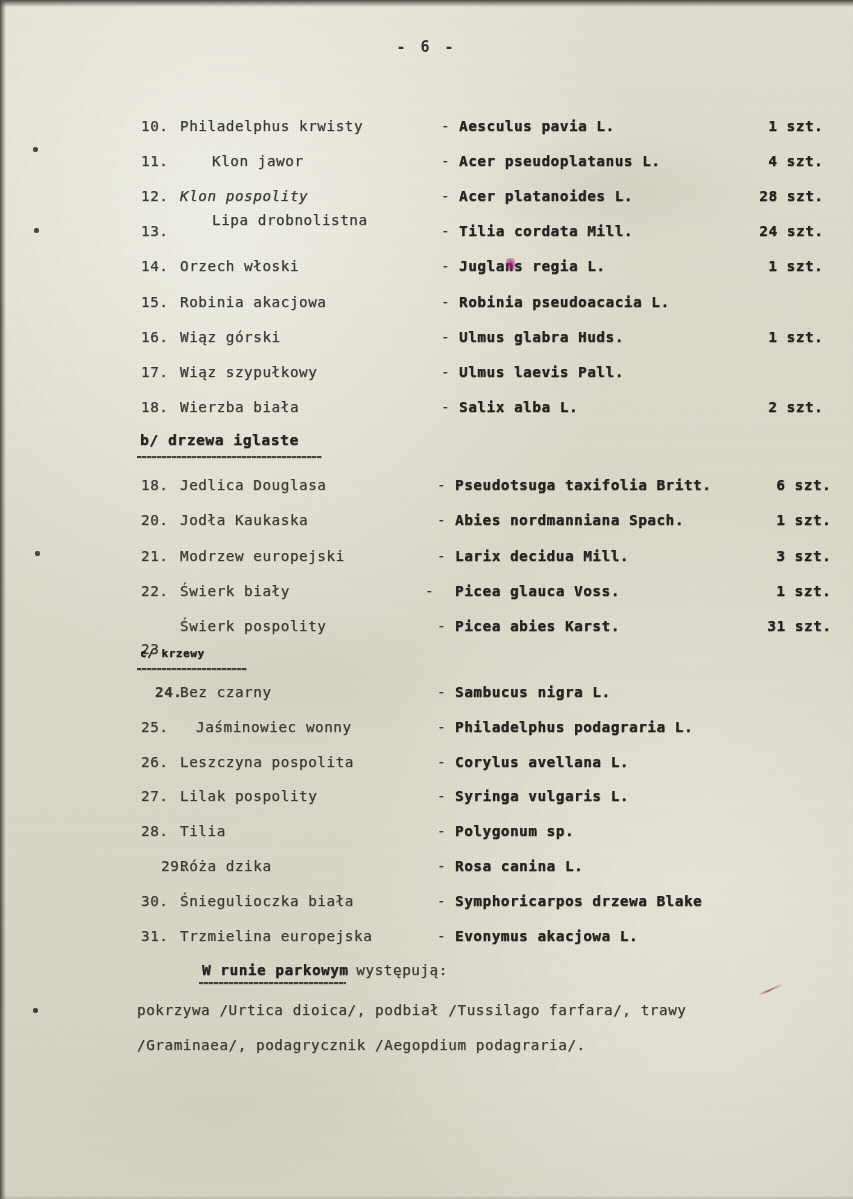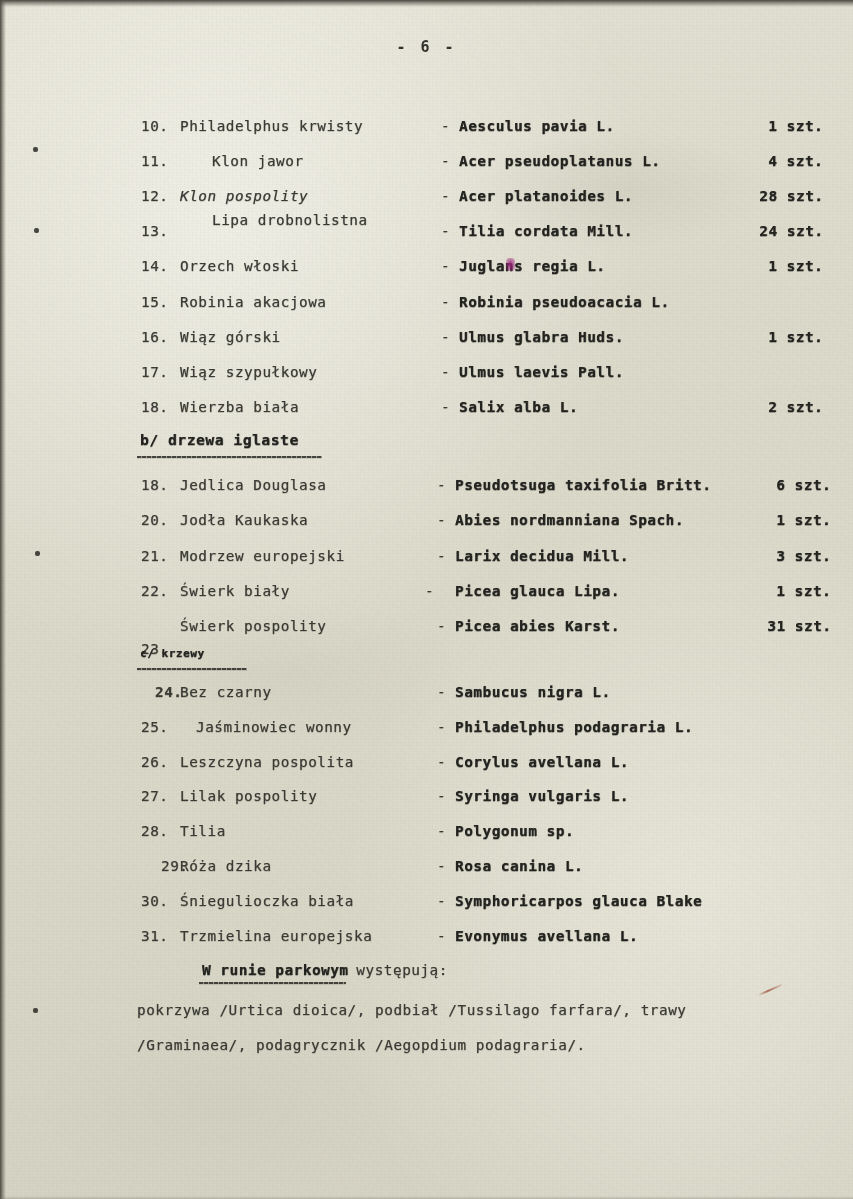--- a/index.html
+++ b/index.html
@@ -219,21 +219,21 @@
       <div class="tw strong" style="left: 455px; top: 513.3px;">Abies nordmanniana Spach.</div>
       <div class="tw strong" style="left: 776.3px; top: 513.3px;">1 szt.</div>
       <div class="tw " style="left: 141px; top: 548.6px;">21.</div>
       <div class="tw " style="left: 180px; top: 548.6px;">Modrzew europejski</div>
       <div class="tw " style="left: 437px; top: 548.6px;">-</div>
       <div class="tw strong" style="left: 455px; top: 548.6px;">Larix decidua Mill.</div>
       <div class="tw strong" style="left: 776.3px; top: 548.6px;">3 szt.</div>
       <div class="tw " style="left: 141px; top: 583.9px;">22.</div>
       <div class="tw " style="left: 180px; top: 583.9px;">Świerk biały</div>
       <div class="tw " style="left: 425px; top: 583.9px;">-</div>
-      <div class="tw strong" style="left: 455px; top: 583.9px;">Picea glauca Lipa.</div>
+      <div class="tw strong" style="left: 455px; top: 583.9px;">Picea glauca Voss.</div>
       <div class="tw strong" style="left: 776.3px; top: 583.9px;">1 szt.</div>
       <div class="tw " style="left: 141px; top: 642px;">23.</div>
       <div class="tw " style="left: 180px; top: 619.2px;">Świerk pospolity</div>
       <div class="tw " style="left: 437px; top: 619.2px;">-</div>
       <div class="tw strong" style="left: 455px; top: 619.2px;">Picea abies Karst.</div>
       <div class="tw strong" style="left: 767.35px; top: 619.2px;">31 szt.</div>
       <div class="tw strong" style="left: 140px; top: 648px; font-size: 11px;">c/ krzewy</div>
       <div class="rule" style="left: 137px; top: 668px; width: 110px;"></div>
       <div class="tw " style="left: 155px; top: 685px; font-weight: bold;">24.</div>
       <div class="tw " style="left: 180px; top: 685px;">Bez czarny</div>
@@ -255,25 +255,25 @@
       <div class="tw " style="left: 180px; top: 824.2px;">Tilia</div>
       <div class="tw " style="left: 437px; top: 824.2px;">-</div>
       <div class="tw strong" style="left: 455px; top: 824.2px;">Polygonum sp.</div>
       <div class="tw " style="left: 141px; top: 859px; margin-left: 20px;">29.</div>
       <div class="tw " style="left: 180px; top: 859px;">Róża dzika</div>
       <div class="tw " style="left: 437px; top: 859px;">-</div>
       <div class="tw strong" style="left: 455px; top: 859px;">Rosa canina L.</div>
       <div class="tw " style="left: 141px; top: 893.8px;">30.</div>
       <div class="tw " style="left: 180px; top: 893.8px;">Śniegulioczka biała</div>
       <div class="tw " style="left: 437px; top: 893.8px;">-</div>
-      <div class="tw strong" style="left: 455px; top: 893.8px;">Symphoricarpos glauca Blake</div>
+      <div class="tw strong" style="left: 455px; top: 893.8px;">Symphoricarpos drzewa Blake</div>
       <div class="tw " style="left: 141px; top: 928.6px;">31.</div>
       <div class="tw " style="left: 180px; top: 928.6px;">Trzmielina europejska</div>
       <div class="tw " style="left: 437px; top: 928.6px;">-</div>
-      <div class="tw strong" style="left: 455px; top: 928.6px;">Evonymus avellana L.</div>
+      <div class="tw strong" style="left: 455px; top: 928.6px;">Evonymus akacjowa L.</div>
       <div class="tw strong" style="left: 202px; top: 963px;">W runie parkowym</div>
       <div class="rule" style="left: 199px; top: 982px; width: 147.2px;"></div>
       <div class="tw " style="left: 347.2px; top: 963px;"> występują:</div>
       <div class="tw " style="left: 137px; top: 1003px;">pokrzywa /Urtica dioica/, podbiał /Tussilago farfara/, trawy</div>
       <div class="tw " style="left: 137px; top: 1038px;">/Graminaea/, podagrycznik /Aegopdium podagraria/.</div>
     </div>
 
   <div class="ink-correction" style="left:506px; top:258px;"></div>
 
   <div class="pen-stroke" style="left:757px; top:989px;"></div>

